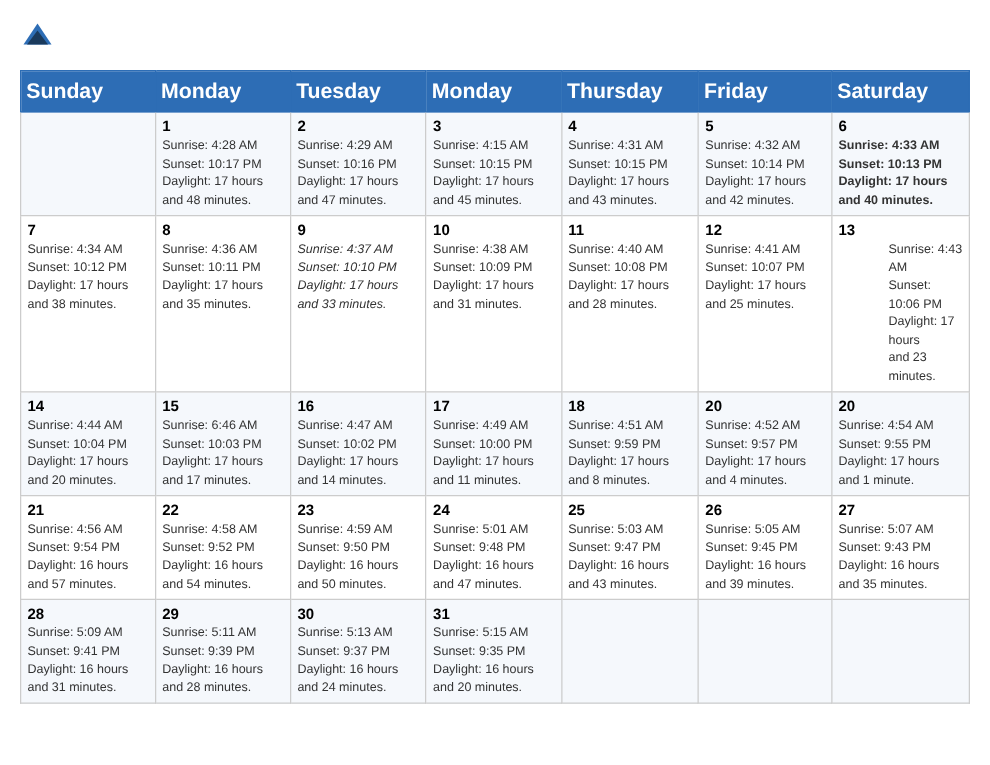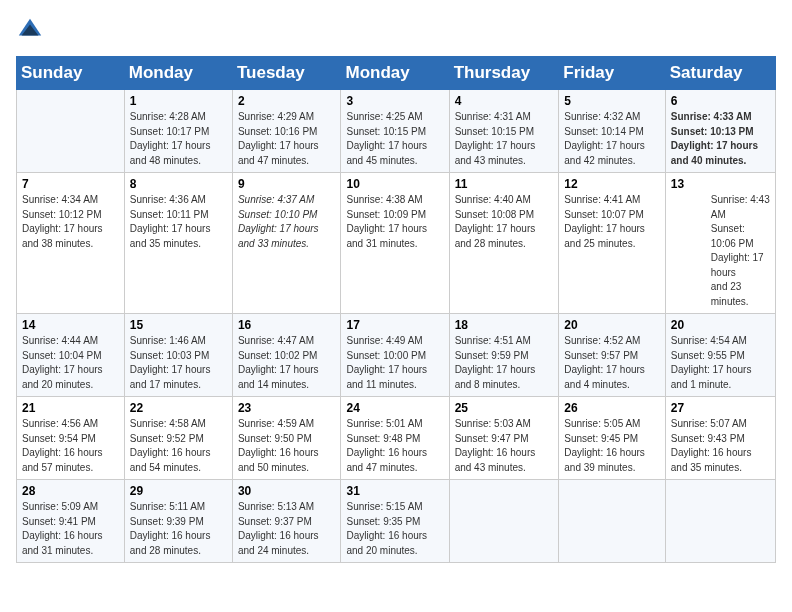--- a/index.html
+++ b/index.html
@@ -132,21 +132,21 @@
         </td>
         <td>
           <span class="day-num">2</span>
           <div class="day-info" style="white-space: pre-line;">Sunrise: 4:29 AM
 Sunset: 10:16 PM
 Daylight: 17 hours
 and 47 minutes.</div>
         </td>
         <td>
           <span class="day-num">3</span>
-          <div class="day-info" style="white-space: pre-line;">Sunrise: 4:25 AM
+          <div class="day-info" style="white-space: pre-line;">Sunrise: 4:15 AM
 Sunset: 10:15 PM
 Daylight: 17 hours
 and 45 minutes.</div>
         </td>
         <td>
           <span class="day-num">4</span>
           <div class="day-info" style="white-space: pre-line;">Sunrise: 4:31 AM
 Sunset: 10:15 PM
 Daylight: 17 hours
 and 43 minutes.</div>
@@ -220,21 +220,21 @@
       <tr>
         <td>
           <span class="day-num">14</span>
           <div class="day-info" style="white-space: pre-line;">Sunrise: 4:44 AM
 Sunset: 10:04 PM
 Daylight: 17 hours
 and 20 minutes.</div>
         </td>
         <td>
           <span class="day-num">15</span>
-          <div class="day-info" style="white-space: pre-line;">Sunrise: 1:46 AM
+          <div class="day-info" style="white-space: pre-line;">Sunrise: 6:46 AM
 Sunset: 10:03 PM
 Daylight: 17 hours
 and 17 minutes.</div>
         </td>
         <td>
           <span class="day-num">16</span>
           <div class="day-info" style="white-space: pre-line;">Sunrise: 4:47 AM
 Sunset: 10:02 PM
 Daylight: 17 hours
 and 14 minutes.</div>

